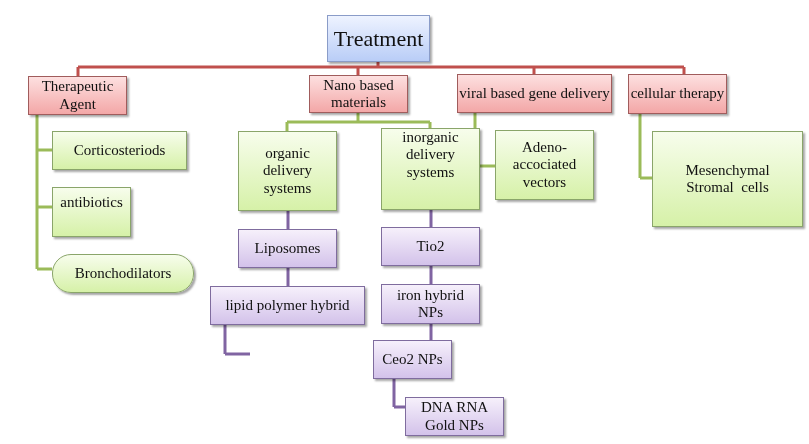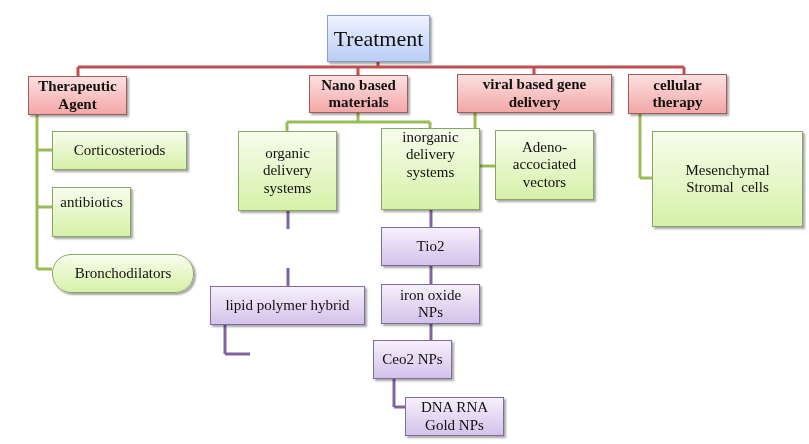--- a/index.html
+++ b/index.html
@@ -1,21 +1,21 @@
 <!DOCTYPE html>
 <html><head>
 <meta charset="utf-8">
 <style>
   html, body { margin:0; padding:0; background:#ffffff; }
   #canvas { position:relative; width:809px; height:444px; overflow:hidden; background:#ffffff;
     font-family:"Liberation Serif","DejaVu Serif",serif; }
   .node { position:absolute; box-sizing:border-box; display:flex; align-items:center; justify-content:center;
     text-align:center; color:#111; line-height:1.15; box-shadow:2px 2px 2px rgba(0,0,0,0.35); }
   .blue { background:linear-gradient(#eef3ff,#b9cdf7); border:1px solid #8a9cc8; font-size:22px; }
-  .red { background:linear-gradient(#fde0e0,#f3a7a7); border:1px solid #a05c5c; font-weight:bold; font-size:15px; }
+  .red { background:linear-gradient(#fde0e0,#f3a7a7); border:1px solid #a05c5c; font-weight:normal; font-size:15px; }
   .green { background:linear-gradient(#f7fdec,#d6f1a8); border:1px solid #8aa56a; font-size:15px; }
   .purple { background:linear-gradient(#f6f0fb,#d3c2ea); border:1px solid #7f6c9e; font-size:15px; }
   .top { align-items:flex-start; padding-top:6px; }
   svg.links { position:absolute; left:0; top:0; }
 </style>
 </head>
 <body>
 
 <div id="canvas">
   <svg class="links" width="809" height="444">
@@ -64,29 +64,32 @@
     <span>Bronchodilators</span>
   </div>
 
   <div class="node green" style="left:238px;top:131px;width:99px;height:80px;">
     <span style="width:80px;">organic delivery systems</span>
   </div>
   <div class="node green top" style="left:381px;top:128px;width:99px;height:82px;padding-top:0;">
     <span style="width:80px;">inorganic delivery systems</span>
   </div>
 
+  <div class="node purple" style="left:238px;top:229px;width:99px;height:39px;">
+    <span>Liposomes</span>
+  </div>
   <div class="node purple" style="left:210px;top:286px;width:155px;height:39px;">
     <span>lipid polymer hybrid</span>
   </div>
 
   <div class="node purple" style="left:381px;top:227px;width:99px;height:39px;">
     <span>Tio2</span>
   </div>
   <div class="node purple" style="left:381px;top:284px;width:99px;height:40px;">
-    <span style="width:80px;">iron oxide NPs</span>
+    <span style="width:80px;">iron hybrid NPs</span>
   </div>
   <div class="node purple" style="left:373px;top:340px;width:79px;height:39px;">
     <span>Ceo2 NPs</span>
   </div>
   <div class="node purple" style="left:405px;top:397px;width:99px;height:39px;">
     <span style="width:80px;">DNA RNA Gold NPs</span>
   </div>
 
   <div class="node green" style="left:495px;top:130px;width:99px;height:70px;">
     <span style="width:90px;">Adeno-accociated vectors</span>

